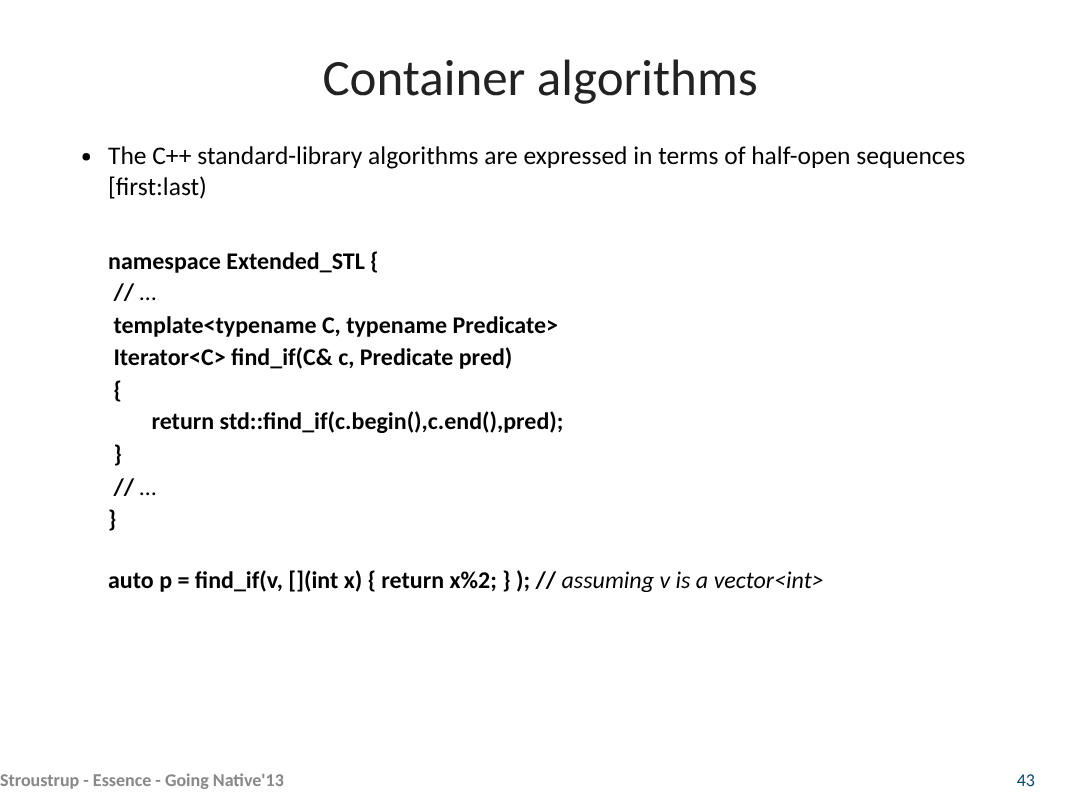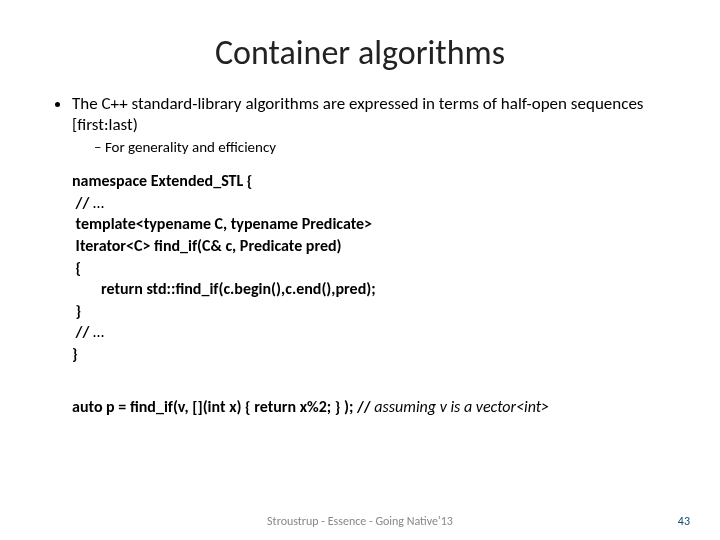--- a/index.html
+++ b/index.html
@@ -40,67 +40,66 @@
   }
   ul.sub > li::before {
     content: "– ";
     margin-left: -15px;
   }
   ul.sub > li {
     padding-left: 15px;
     margin-bottom: 2px;
   }
   .code-block {
-    margin: 14px 0 0 22px;
+    margin: 28px 0 0 22px;
     font-size: 16px;
     font-weight: bold;
     line-height: 1.35;
     white-space: pre;
     font-family: Calibri, Arial, sans-serif;
   }
   .code-block .light {
     font-weight: normal;
   }
   .usage {
-    margin: 32px 0 0 22px;
+    margin: 20px 0 0 22px;
     font-size: 16px;
     font-weight: bold;
   }
   .usage .italic {
     font-style: italic;
     font-weight: normal;
   }
   .footer {
     position: absolute;
     bottom: 12px;
     width: 720px;
     left: 0;
-    text-align: center;
     font-size: 12px;
     color: #888;
+    font-weight: bold;
   }
   .pagenum {
     position: absolute;
     bottom: 12px;
     right: 30px;
     font-size: 12px;
     color: #0c4a6e;
   }
 </style>
 </head>
 <body>
 
 <div class="slide">
   <h1 class="title">Container algorithms</h1>
 
   <ul class="main">
     <li>
       <span>The  C++ standard-library algorithms are expressed in terms of half-open sequences [first:last)</span>
       <ul class="sub">
-        <li>For generality and efficiency</li>
       </ul>
     </li>
   </ul>
 
   <div class="code-block"><span>namespace Extended_STL {</span>
 <span> // </span><span class="light">…</span>
 <span> template&lt;typename C, typename Predicate&gt;</span>
 <span> Iterator&lt;C&gt; find_if(C&amp; c, Predicate pred)</span>
 <span> {</span>
 <span>        return std::find_if(c.begin(),c.end(),pred);</span>

